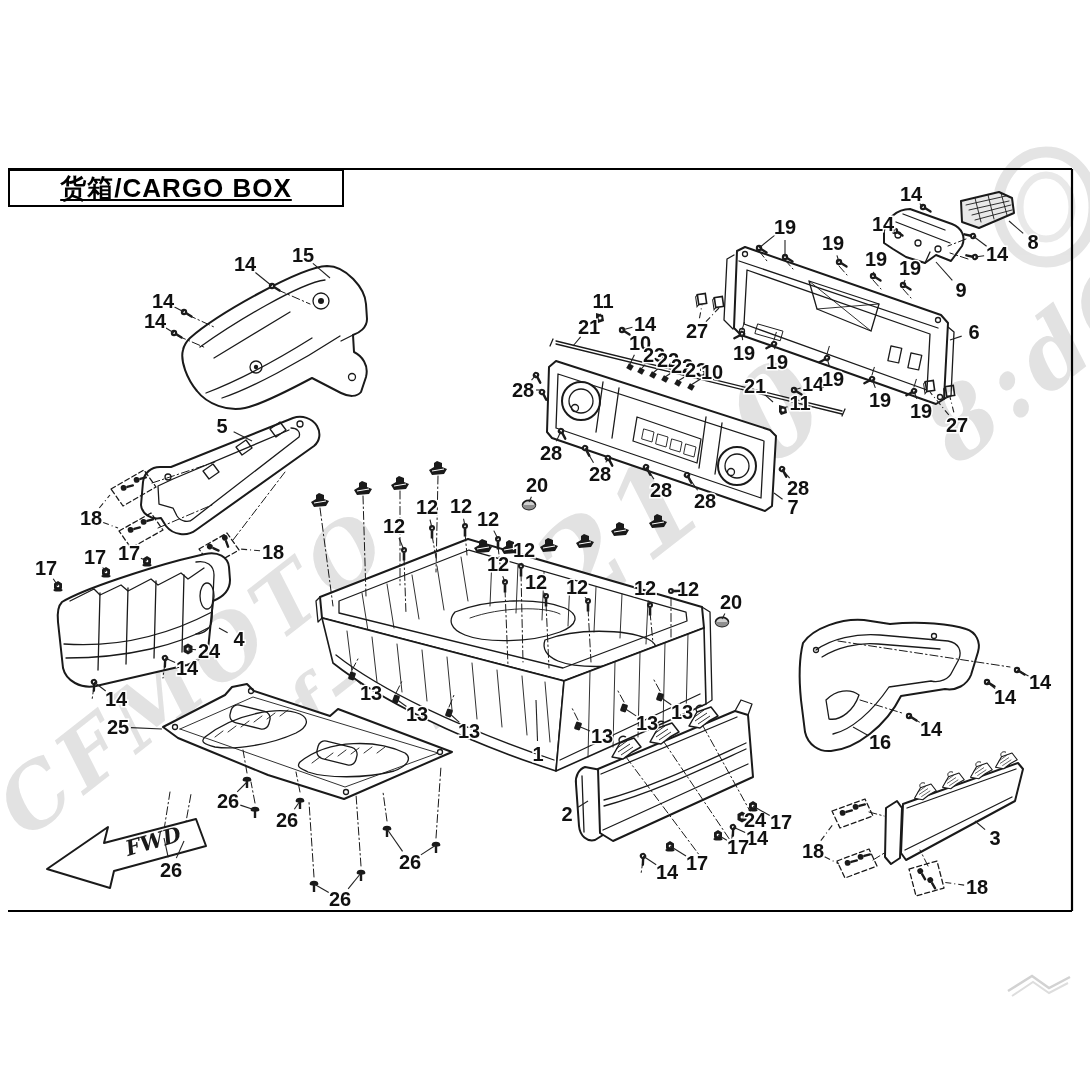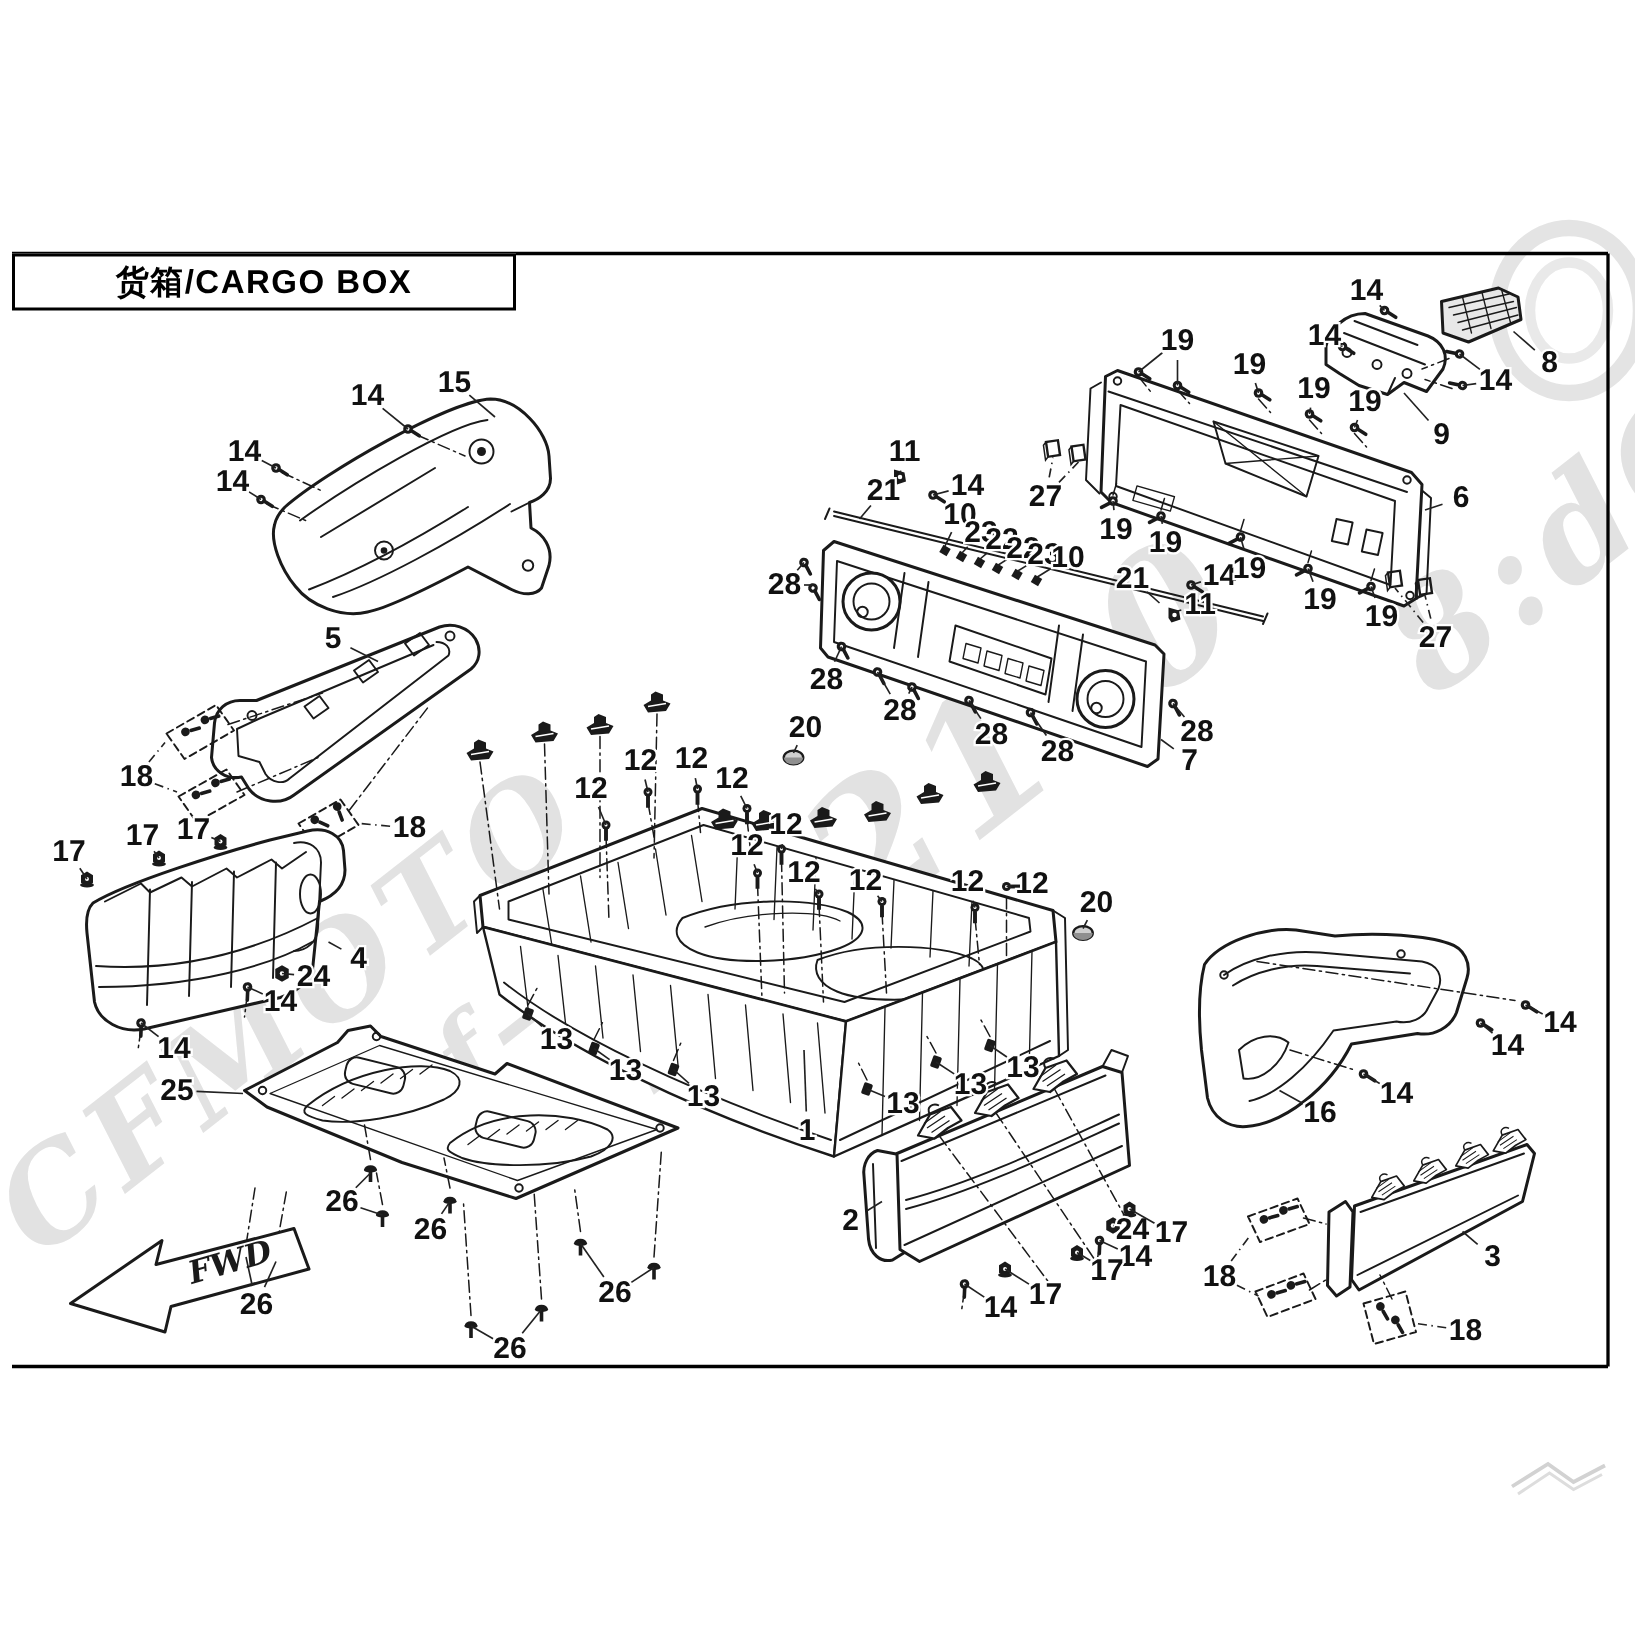--- a/index.html
+++ b/index.html
@@ -22,21 +22,21 @@
   .frame{stroke:#000;stroke-width:2.2;}
   .leader{stroke:#222;stroke-width:1.1;fill:none;}
   .leader.dashed{stroke-dasharray:6 3 1 3;}
   .callout{font:bold 20px "Liberation Sans",sans-serif;text-anchor:middle;dominant-baseline:central;
            fill:#111;paint-order:stroke;stroke:#ffffff;stroke-width:3px;}
   #fwd-text{font:bold italic 21px "DejaVu Serif",serif;fill:#1a1a1a;paint-order:normal;stroke:none;}
   
   #title-box{position:absolute;left:8px;top:169px;width:336px;height:38px;box-sizing:border-box;
              border:2px solid #000;background:#fff;display:flex;align-items:center;justify-content:center;
              z-index:3;}
-  #title-box span{font-weight:bold;font-size:22px;letter-spacing:1px;color:#000;}
+  #title-box span{font-weight:bold;font-size:26px;letter-spacing:1px;color:#000;text-decoration:underline;}
 </style>
 </head>
 <body>
 
 <div id="page">
 
   <div class="wm" id="wm-cfmoto">CFMOTO</div>
   <div class="wm" id="wm-lf">lf–</div>
   <div class="wm" id="wm-2021">2021–0</div>
   <div class="wm" id="wm-8do">8:dO</div>

